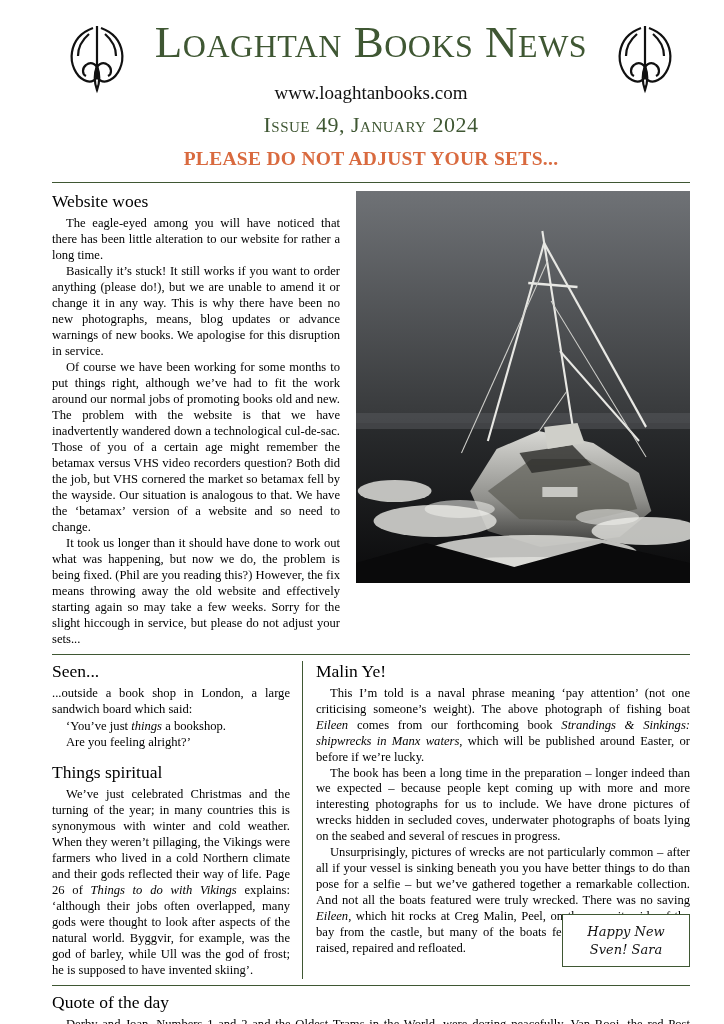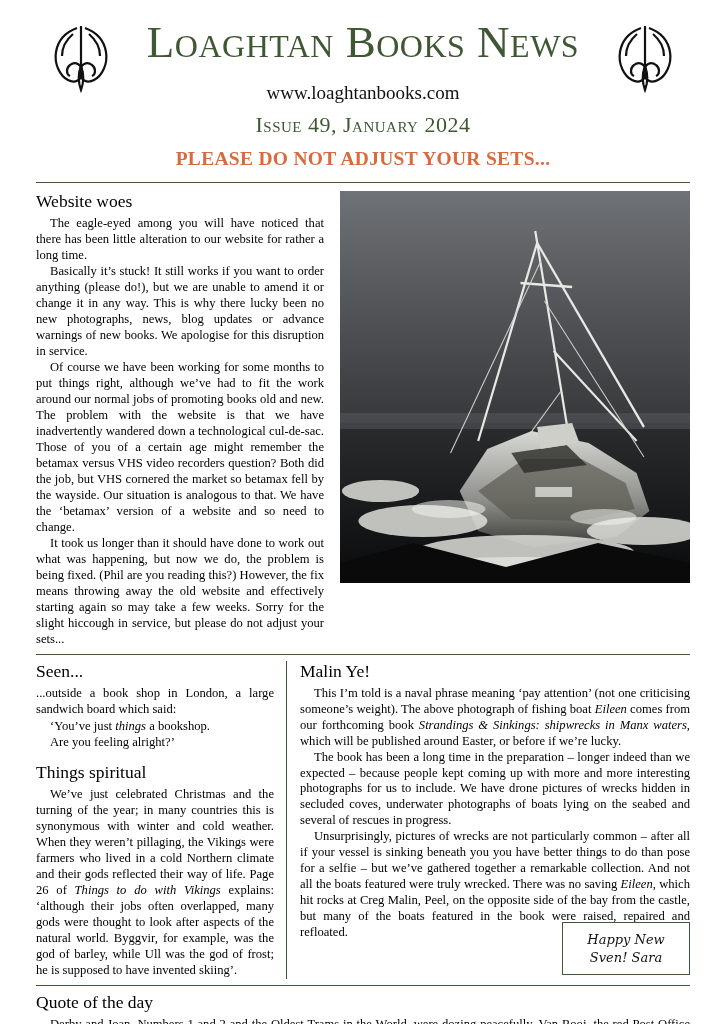--- a/index.html
+++ b/index.html
@@ -12,21 +12,21 @@
     height: 1024px;
     font-family: "Liberation Serif", serif;
     color: #000000;
     overflow: hidden;
   }
   .page {
     position: relative;
     width: 724px;
     height: 1024px;
     box-sizing: border-box;
-    padding: 14px 34px 10px 36px;
+    padding: 14px 34px 10px 52px;
   }
 
   
   .masthead {
     position: relative;
     text-align: center;
     padding: 6px 0 2px 0;
   }
   .masthead-title {
     font-family: "Liberation Serif", serif;
@@ -140,21 +140,21 @@
   .quote-line {
     font-size: 12.6px;
     line-height: 1.3;
     margin: 0;
     text-indent: 0;
     padding-left: 14px;
   }
   .sig-box {
     position: absolute;
     right: 0;
-    bottom: 4px;
+    bottom: 12px;
     width: 128px;
     border: 1px solid #3f5733;
     padding: 8px 6px;
     box-sizing: border-box;
     text-align: center;
     background: #fff;
   }
   .sig-text {
     font-family: "DejaVu Serif", serif;
     font-size: 13px;
@@ -205,21 +205,21 @@
     <div class="masthead-strap">PLEASE DO NOT ADJUST YOUR SETS...</div>
   </div>
 
   <hr class="rule">
 
   <div class="top-section">
 
     <div class="top-left">
       <h2 class="head">Website woes</h2>
       <p class="body first">The eagle-eyed among you will have noticed that there has been little alteration to our website for rather a long time.</p>
-      <p class="body">Basically it’s stuck!  It still works if you want to order anything (please do!), but we are unable to amend it or change it in any way.  This is why there lucky been no new photographs, news, blog updates or advance warnings of new books.  We apologise for this disruption in service.</p>
+      <p class="body">Basically it’s stuck!  It still works if you want to order anything (please do!), but we are unable to amend it or change it in any way.  This is why there have been no new photographs, means, blog updates or advance warnings of new books.  We apologise for this disruption in service.</p>
       <p class="body">Of course we have been working for some months to put things right, although we’ve had to fit the work around our normal jobs of promoting books old and new.  The problem with the website is that we have inadvertently wandered down a technological cul-de-sac.  Those of you of a certain age might remember the betamax versus VHS video recorders question?  Both did the job, but VHS cornered the market so betamax fell by the wayside.  Our situation is analogous to that.  We have the ‘betamax’ version of a website and so need to change.</p>
       <p class="body">It took us longer than it should have done to work out what was happening, but now we do, the problem is being fixed. (Phil are you reading this?)  However, the fix means throwing away the old website and effectively starting again so may take a few weeks.  Sorry for the slight hiccough in service, but please do not adjust your sets...</p>
     </div>
 
     <div class="top-right">
       <div class="photo">
         <svg viewBox="0 0 380 392" preserveAspectRatio="none" style="width:100%;height:100%;display:block">
           <defs>
             <linearGradient id="sky" x1="0" y1="0" x2="0" y2="1">
               <stop offset="0%" stop-color="#6f7276"></stop>

